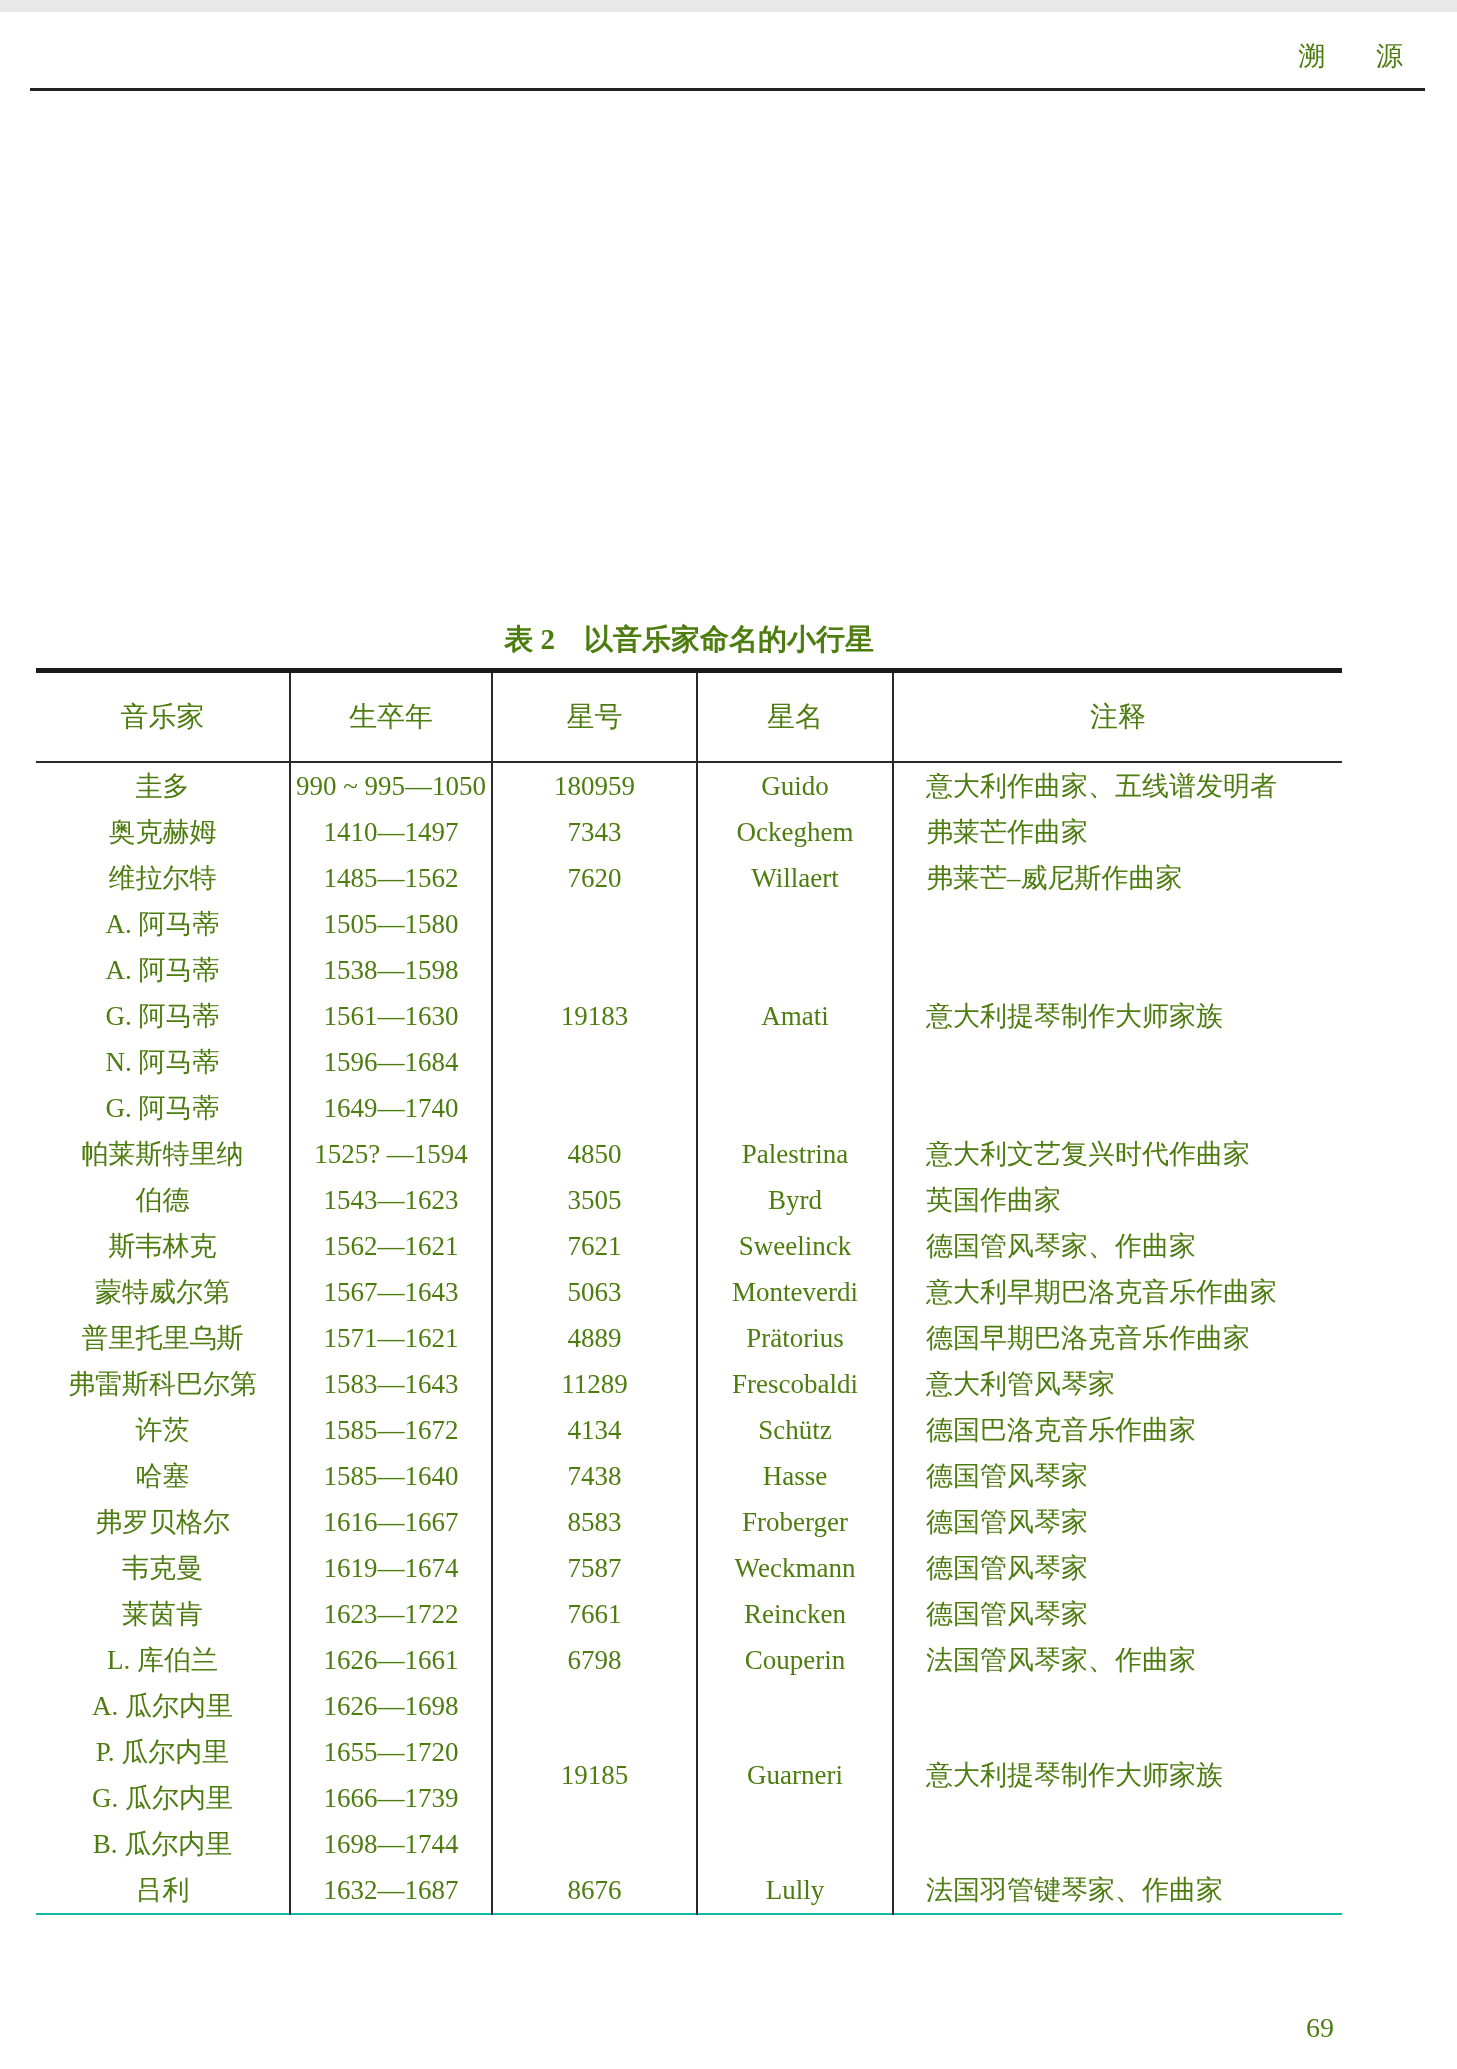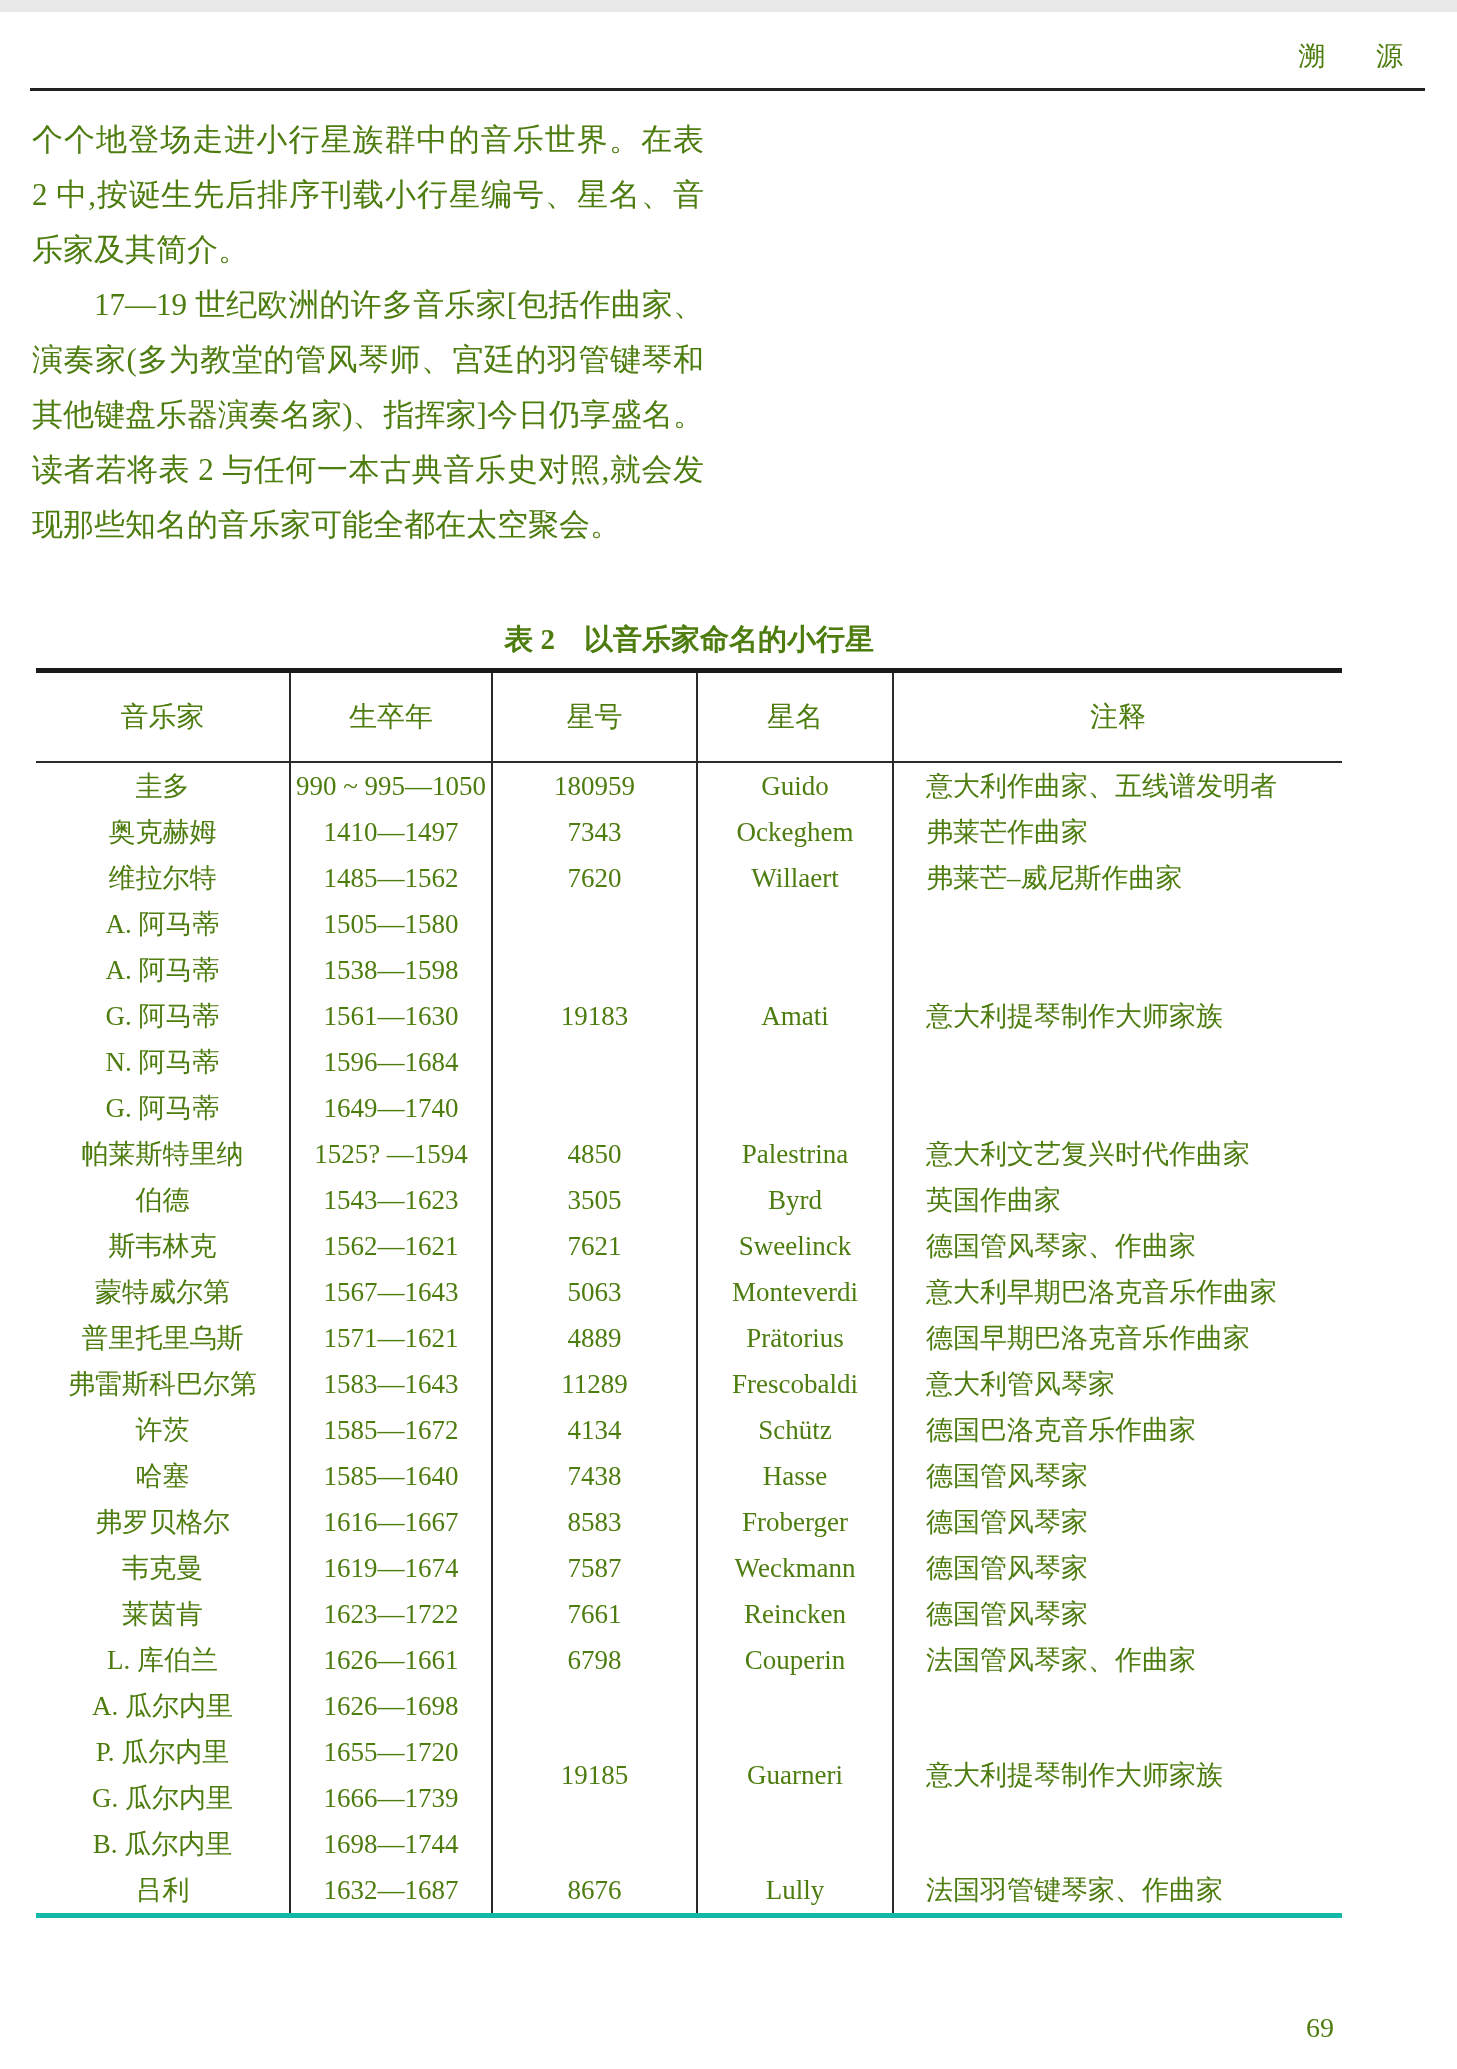--- a/index.html
+++ b/index.html
@@ -49,21 +49,21 @@
     text-align:center;
     font-weight:bold;
     font-size:29px;
   }
   table.musicians{
     position:absolute;top:656px;left:36px;
     width:1306px;
     border-collapse:collapse;
     table-layout:fixed;
     border-top:5px solid #1a1a1a;
-    border-bottom:5px solid #14b8a6;
+    border-bottom:2px solid #14b8a6;
   }
   col.c-musician{width:254px;}
   col.c-years{width:202px;}
   col.c-number{width:205px;}
   col.c-name{width:196px;}
   col.c-note{width:449px;}
   table.musicians th{
     height:86px;
     font-weight:normal;
     font-size:28px;
@@ -95,24 +95,20 @@
 <body>
 
 <div class="page">
 
   <div class="masthead">
     <span class="section">溯 源</span>
   </div>
   <div class="masthead-rule"></div>
 
   <div class="article">
-    <div class="col">
-      <p>个个地登场走进小行星族群中的音乐世界。在表 2 中,按诞生先后排序刊载小行星编号、星名、音乐家及其简介。</p>
-      <p class="indent">17—19 世纪欧洲的许多音乐家[包括作曲家、演奏家(多为教堂的管风琴师、宫廷的羽管键琴和其他键盘乐器演奏名家)、指挥家]今日仍享盛名。读者若将表 2 与任何一本古典音乐史对照,就会发现那些知名的音乐家可能全都在太空聚会。</p>
-    </div>
   </div>
 
   <div class="table-title">表 2　以音乐家命名的小行星</div>
 
   <table class="musicians">
     <colgroup>
       <col class="c-musician">
         <col class="c-years">
         <col class="c-number">
         <col class="c-name">

